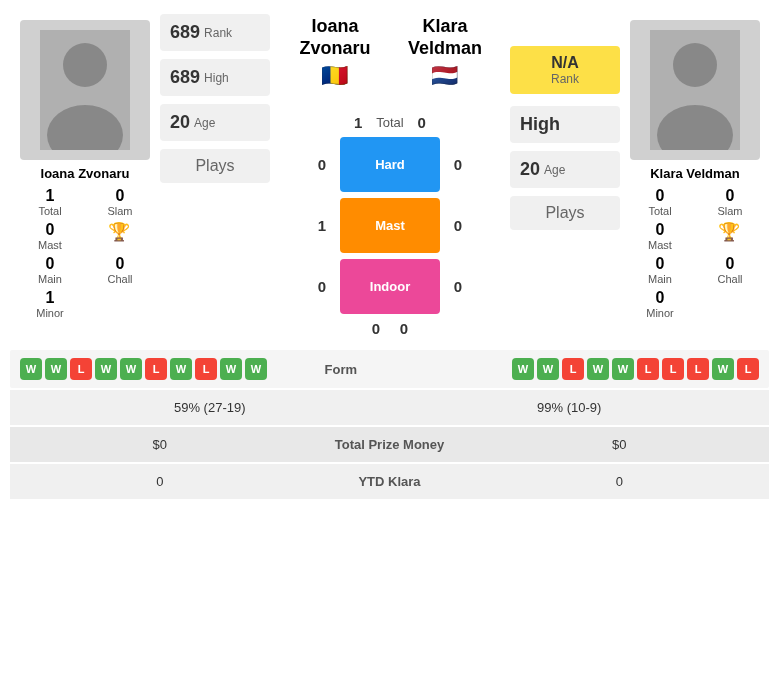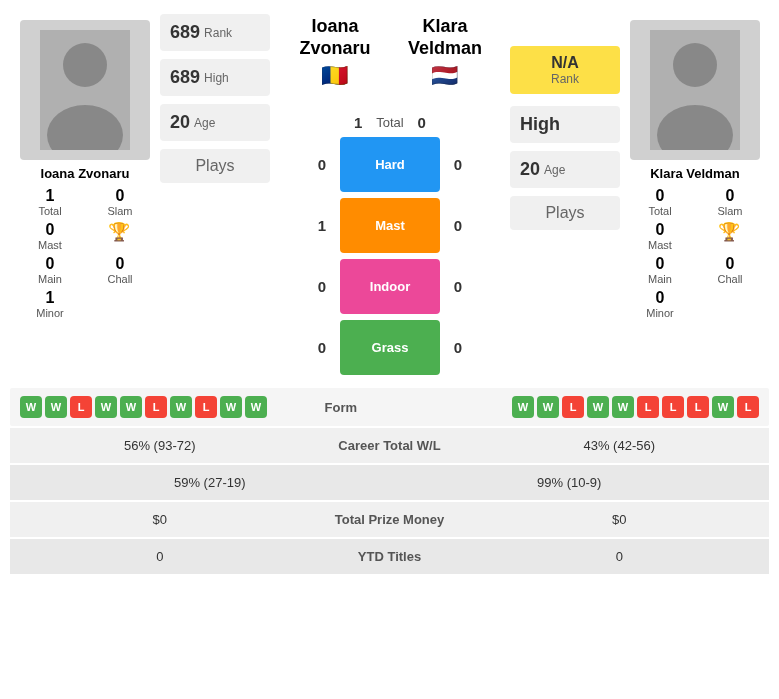--- a/index.html
+++ b/index.html
@@ -159,21 +159,20 @@
       </div>
 
       <div class="score-row">
         <span class="score-num">0</span>
         <button class="surface-btn btn-indoor">Indoor</button>
         <span class="score-num">0</span>
       </div>
 
       <div class="score-row">
         <span class="score-num">0</span>
-        <button class="surface-btn btn-grass">Grass</button>
         <span class="score-num">0</span>
       </div>
     </div>
 
     <div class="right-panel">
       <div class="na-box">
         <div class="val">N/A</div>
         <div class="lbl">Rank</div>
       </div>
       <div style="height:8px;"></div>
@@ -254,33 +253,28 @@
         <div class="badge badge-l">L</div>
         <div class="badge badge-l">L</div>
         <div class="badge badge-l">L</div>
         <div class="badge badge-w">W</div>
         <div class="badge badge-l">L</div>
       </div>
   </div>
 
   <div id="stats-container">
       <div class="stats-row">
-    <span class="stats-left">56% (93-72)</span>
-    <span class="stats-center">Career Total W/L</span>
-    <span class="stats-right">43% (42-56)</span>
-  </div>
-      <div class="stats-row">
     <span class="stats-left">59% (27-19)</span>
     <span class="stats-right">99% (10-9)</span>
   </div>
       <div class="stats-row">
     <span class="stats-left">$0</span>
     <span class="stats-center">Total Prize Money</span>
     <span class="stats-right">$0</span>
   </div>
       <div class="stats-row">
     <span class="stats-left">0</span>
-    <span class="stats-center">YTD Titles</span>
+    <span class="stats-center">YTD Klara</span>
     <span class="stats-right">0</span>
   </div>
     </div>
 
 </div>
 
 </body></html>

